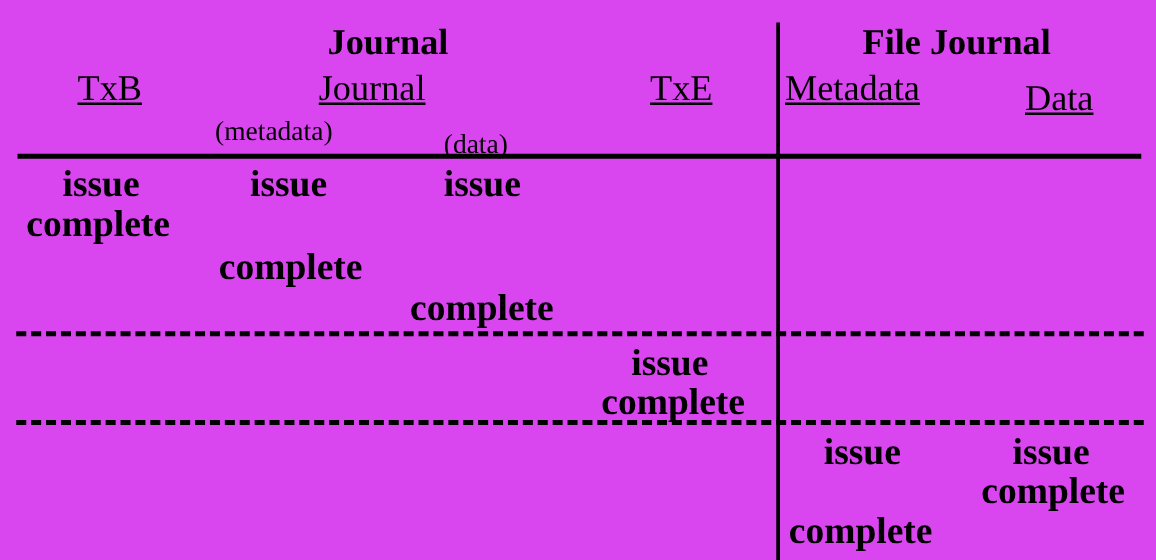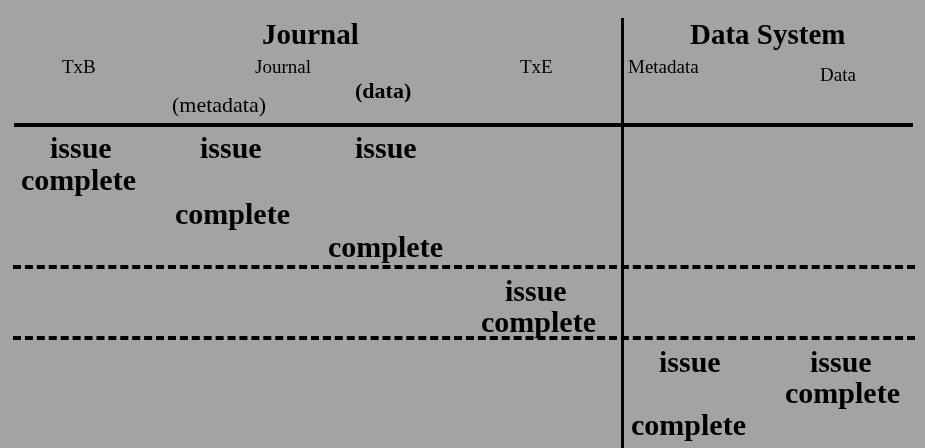--- a/index.html
+++ b/index.html
@@ -9,32 +9,33 @@
     background: #ffffff;
   }
   body {
     font-family: "Liberation Serif", "DejaVu Serif", serif;
     color: #000000;
   }
   #figure {
     position: relative;
     width: 925px;
     height: 448px;
-    background: #a3a3a3;
+    background: #d946ef;
     overflow: hidden;
   }
   
   .cell {
     position: absolute;
     white-space: nowrap;
     line-height: 1;
   }
   .hdr {
-    font-size: 19px;
+    font-size: 29px;
     font-weight: normal;
+    text-decoration: underline;
   }
   .hdr-group {
     font-size: 29px;
     font-weight: bold;
   }
   .hdr-sub {
     font-size: 22px;
     font-weight: normal;
   }
   .evt {
@@ -58,35 +59,35 @@
     border-top: 4px dashed #000000;
   }
 </style>
 </head>
 <body>
 
 <div id="figure">
 
   <div class="cell hdr-group" style="left:262px; top:20px;">Journal</div>
 
-  <div class="cell hdr-group" style="left:690px; top:20px;">Data System</div>
+  <div class="cell hdr-group" style="left:690px; top:20px;">File Journal</div>
 
   <div class="cell hdr" style="left:62px; top:57px;">TxB</div>
 
   <div class="cell hdr" style="left:255px; top:57px;">Journal</div>
 
   <div class="cell hdr" style="left:520px; top:57px;">TxE</div>
 
   <div class="cell hdr" style="left:628px; top:57px;">Metadata</div>
 
   <div class="cell hdr" style="left:820px; top:49px;margin-top:16px;">Data</div>
 
   <div class="cell hdr-sub" style="left:172px; top:94px;">(metadata)</div>
 
-  <div class="cell hdr-sub" style="left:355px; top:80px;font-weight:bold;">(data)</div>
+  <div class="cell hdr-sub" style="left:355px; top:104px;">(data)</div>
 
   <div class="rule-solid-h" style="left:14px; top:123px; width:899px;"></div>
 
   <div class="rule-solid-v" style="left:621px; top:18px; height:430px;"></div>
 
   <div class="rule-dashed-h" style="left:13px; top:265px; width:902px;"></div>
 
   <div class="rule-dashed-h" style="left:13px; top:336px; width:902px;"></div>
 
   <div class="cell evt" style="left:50px; top:133px;">issue</div>

